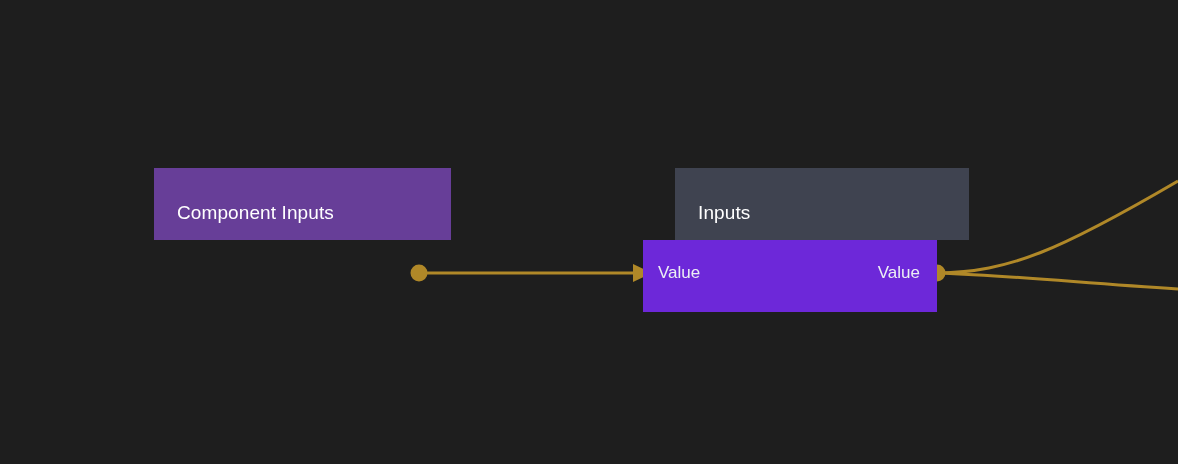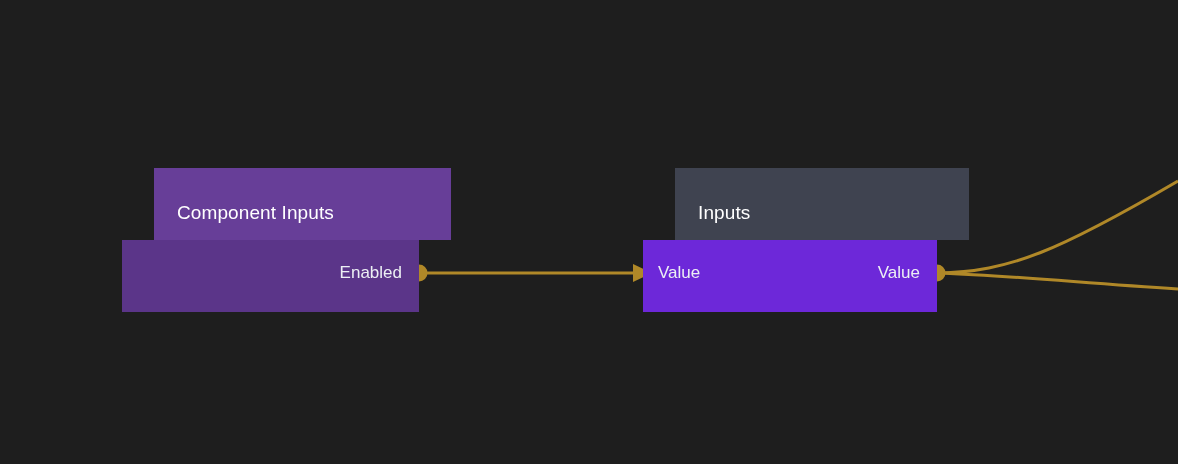--- a/index.html
+++ b/index.html
@@ -122,25 +122,20 @@
 
     <circle cx="419" cy="273" r="8.5" fill="#b08828"></circle>
 
     <circle cx="937" cy="273" r="8.5" fill="#b08828"></circle>
   </svg>
 
   <div class="node" id="node-component-inputs">
     <div class="node-header">
       <span class="node-title">Component Inputs</span>
     </div>
-    <div class="node-body">
-      <div class="port-row">
-        <span class="port-label out">Enabled</span>
-      </div>
-    </div>
   </div>
 
   <div class="node" id="node-boolean">
     <div class="node-header">
       <span class="node-title">Inputs</span>
     </div>
     <div class="node-body">
       <div class="port-row">
         <span class="port-label in">Value</span>
         <span class="port-label out">Value</span>

